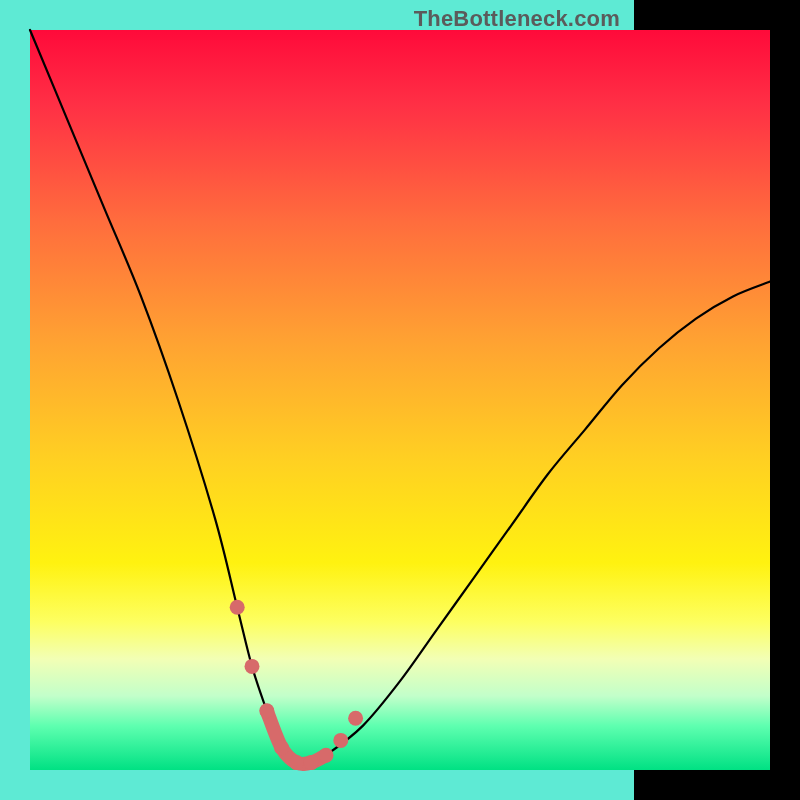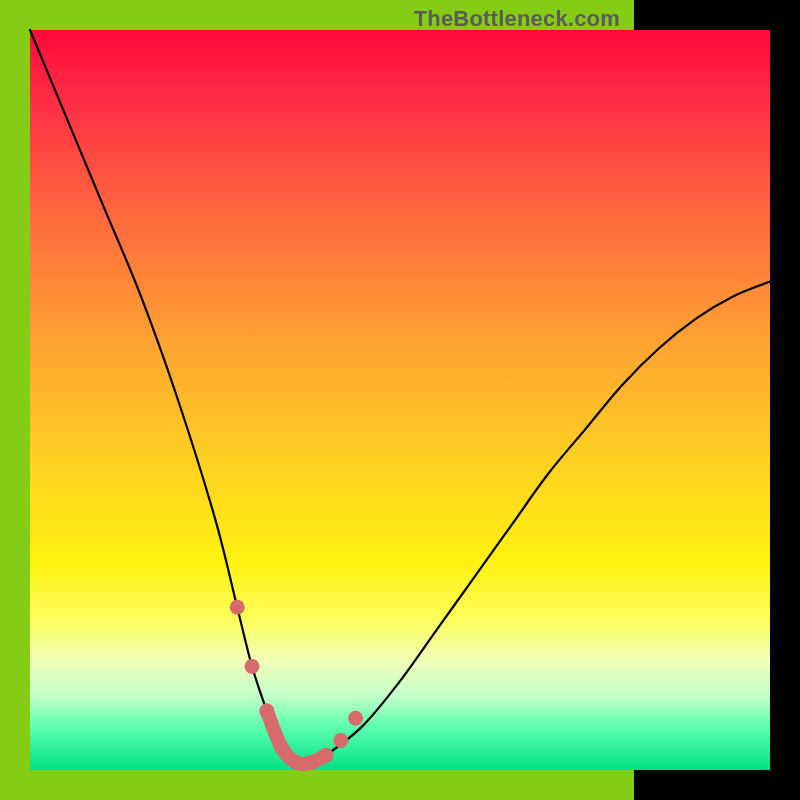--- a/index.html
+++ b/index.html
@@ -9,21 +9,21 @@
     height: 800px;
     background: #000;
     overflow: hidden;
   }
   .frame {
     position: absolute;
     top: 0;
     left: 0;
     width: 634px;
     height: 800px;
-    background: #84cc16;
+    background: #5eead4;
   }
   .plot-area {
     position: absolute;
     top: 30px;
     left: 30px;
     width: 740px;
     height: 740px;
     background: linear-gradient(to bottom,
       #ff0a3a 0%,
       #ff2f45 10%,

